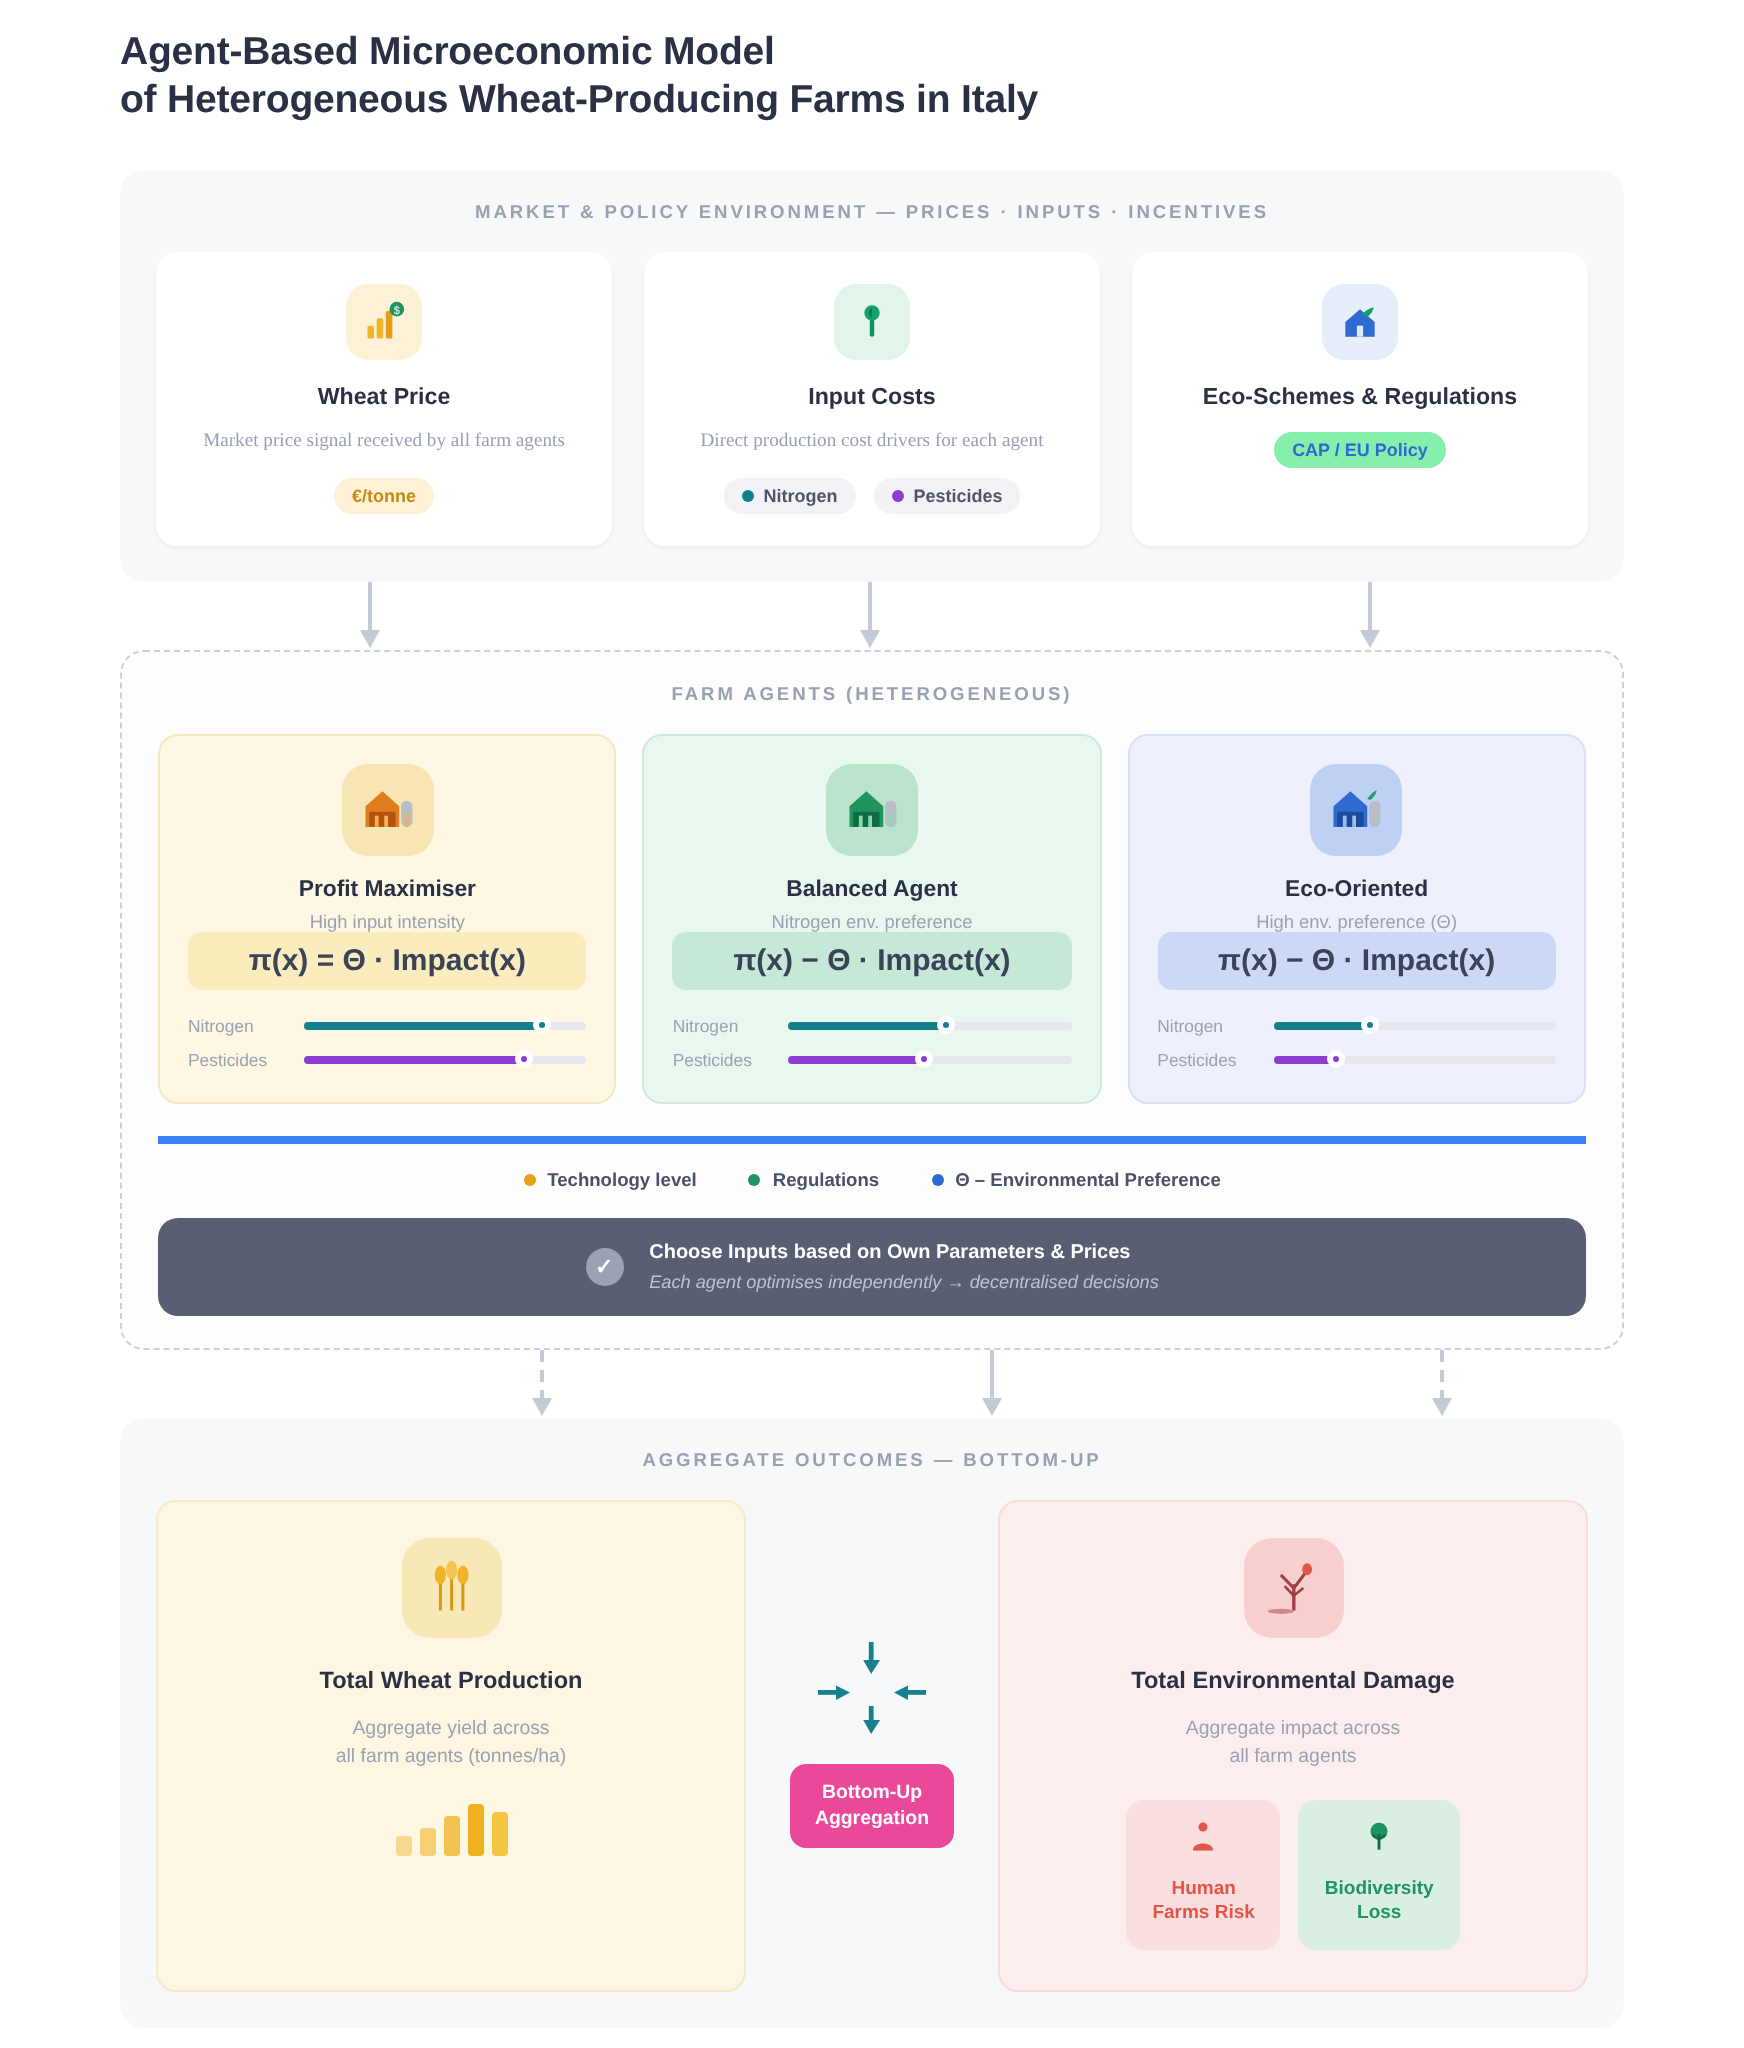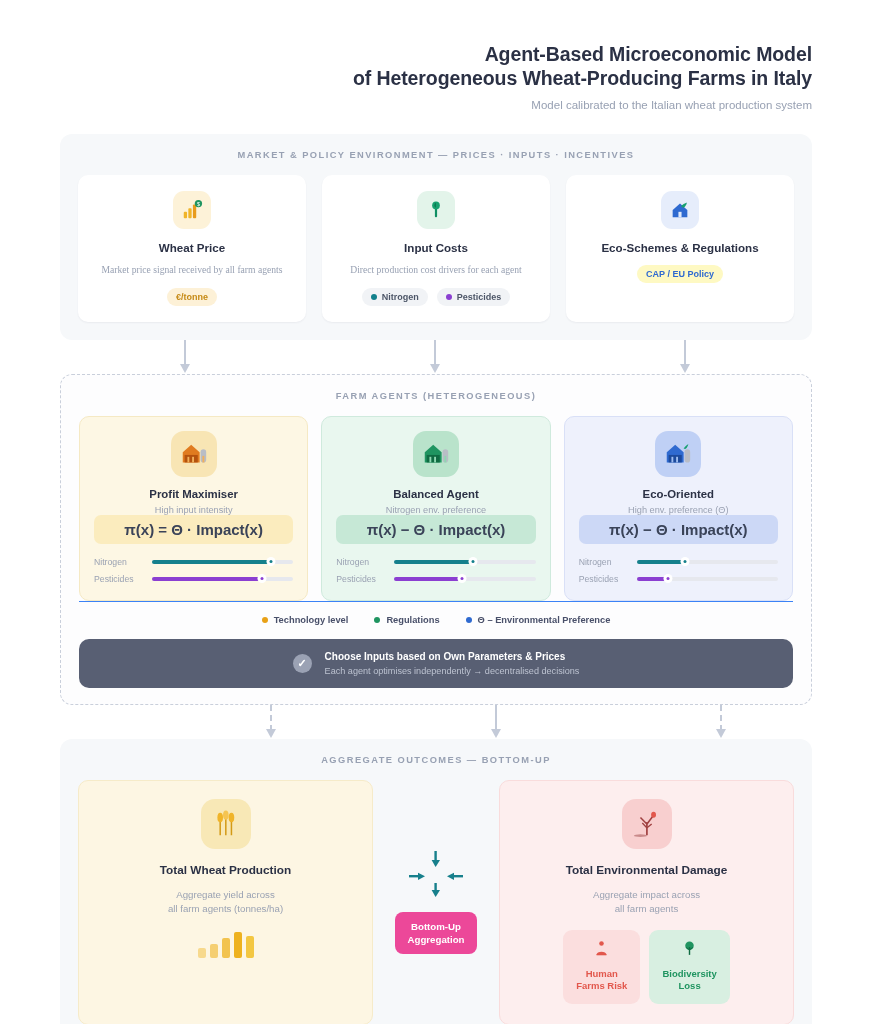--- a/index.html
+++ b/index.html
@@ -6,21 +6,21 @@
   body {
     width: 872px; height: 1024px;
     background: #ffffff;
     font-family: "Liberation Sans", sans-serif;
     color: #2b3245;
     overflow: hidden;
   }
   .page { width: 872px; height: 1024px; position: relative; padding: 0 60px; }
 
   
-  .title-wrap { padding-top: 42px; text-align: right; }
+  .title-wrap { padding-top: 14px; text-align: left; }
   .title-line { font-size: 19.5px; font-weight: bold; color: #2b3145; line-height: 24px; letter-spacing: -0.1px; }
   .subtitle { margin-top: 9px; font-size: 11.5px; color: #98a1b3; }
 
   
   .panel { background: #f6f8fa; border-radius: 12px; }
   .panel-dashed { background: #fdfdfe; border: 1px dashed #c9cfdb; border-radius: 12px; }
   .band-title {
     text-align: center; font-size: 9.3px; font-weight: bold;
     letter-spacing: 1.45px; color: #98a1b3; text-transform: uppercase;
   }
@@ -40,21 +40,21 @@
   }
   .mcard-title { margin-top: 12px; font-size: 11.6px; font-weight: bold; color: #2b3145; }
   .mcard-desc { margin-top: 9px; font-size: 9.6px; color: #98a1b3; line-height: 13.5px; max-width: 200px; font-family: Liberation Serif, serif; }
   .chip-row { margin-top: 11px; display: flex; gap: 9px; justify-content: center; flex-wrap: wrap; }
   .chip {
     font-size: 9px; font-weight: bold; border-radius: 9px;
     padding: 4px 9px; display: inline-flex; align-items: center; gap: 5px;
   }
   .chip-amber { background: #fdf1d7; color: #c68a15; }
   .chip-grey  { background: #f1f3f6; color: #4d5668; }
-  .chip-blue  { background: #fef9c3; color: #2f6ad0; }
+  .chip-blue  { background: #86efac; color: #2f6ad0; }
   .dot { width: 6px; height: 6px; border-radius: 50%; display: inline-block; }
 
   
   .connector { position: relative; height: 34px; }
   .arrow { position: absolute; top: 0; width: 2px; height: 34px; }
   .arrow .shaft { position: absolute; left: 0; top: 0; width: 2px; height: 26px; background: #c3cad8; }
   .arrow.dashed .shaft { background: none; border-left: 2px dashed #c3cad8; width: 0; }
   .arrow .head {
     position: absolute; left: -4px; top: 24px;
     width: 0; height: 0; border-left: 5px solid transparent;
@@ -83,35 +83,35 @@
   .bar-row { display: flex; align-items: center; gap: 8px; margin-top: 7px; }
   .bar-label { font-size: 8.7px; color: #9aa2b3; width: 50px; flex: none; }
   .track { flex: 1; height: 4px; border-radius: 3px; background: #e6e8ee; position: relative; }
   .fill { position: absolute; left: 0; top: 0; height: 4px; border-radius: 3px; }
   .knob {
     position: absolute; top: -2.5px; width: 9px; height: 9px; border-radius: 50%;
     background: #ffffff; transform: translateX(-4.5px);
   }
   .knob i { position: absolute; left: 3px; top: 3px; width: 3px; height: 3px; border-radius: 50%; }
 
-  .legend { border-top: 1px solid #3b82f6; padding-top: 13px;
+  .legend { margin-top: 16px; border-top: 4px solid #3b82f6; padding-top: 13px;
             display: flex; justify-content: center; gap: 26px; }
   .legend-item { display: flex; align-items: center; gap: 6px; font-size: 9.3px; font-weight: bold; color: #49506a; }
 
   .decision {
     margin-top: 14px; background: #585f73; border-radius: 10px;
     padding: 12px 16px; display: flex; align-items: center; justify-content: center; gap: 13px;
   }
   .check {
     width: 19px; height: 19px; border-radius: 50%; background: #9ba2b4;
     display: flex; align-items: center; justify-content: center;
     color: #ffffff; font-size: 11px; font-weight: bold; flex: none;
   }
   .decision-title { font-size: 10px; font-weight: bold; color: #ffffff; }
-  .decision-sub { margin-top: 4px; font-size: 9.1px; color: #bcc2d0; }
+  .decision-sub { margin-top: 4px; font-size: 9.1px; color: #bcc2d0; font-style: italic; }
 
   
   .outcomes { padding: 16px 18px 18px; }
   .outcomes .cards { display: flex; gap: 0; margin-top: 15px; align-items: stretch; }
   .ocard { width: 295px; border-radius: 10px; padding: 18px 16px 20px; text-align: center;
            display: flex; flex-direction: column; align-items: center; }
   .ocard.prod { background: #fdf6e3; border: 1px solid #f6ebc9; }
   .ocard.dmg  { background: #fdeeee; border: 1px solid #f9dcdc; }
   .otile { width: 50px; height: 50px; border-radius: 14px; display: flex; align-items: center; justify-content: center; }
   .ocard-title { margin-top: 14px; font-size: 11.8px; font-weight: bold; color: #2b3145; }
@@ -133,21 +133,20 @@
   .dbadge.grn .dbadge-label { color: #1f9460; }
 </style>
 </head>
 <body>
 
 <div class="page">
 
   <div class="title-wrap">
     <div class="title-line">Agent-Based Microeconomic Model</div>
     <div class="title-line">of Heterogeneous Wheat-Producing Farms in Italy</div>
-    <div class="subtitle">Model calibrated to the Italian wheat production system</div>
   </div>
 
   <div class="panel market">
     <div class="band-title">MARKET &amp; POLICY ENVIRONMENT — PRICES · INPUTS · INCENTIVES</div>
     <div class="cards">
 
       <div class="mcard">
         <div class="icon-tile" style="background:#fdf2d8">
           <svg width="22" height="22" viewBox="0 0 24 24">
             <rect x="3" y="14" width="3.6" height="7" rx="1" fill="#f0b429"></rect>

